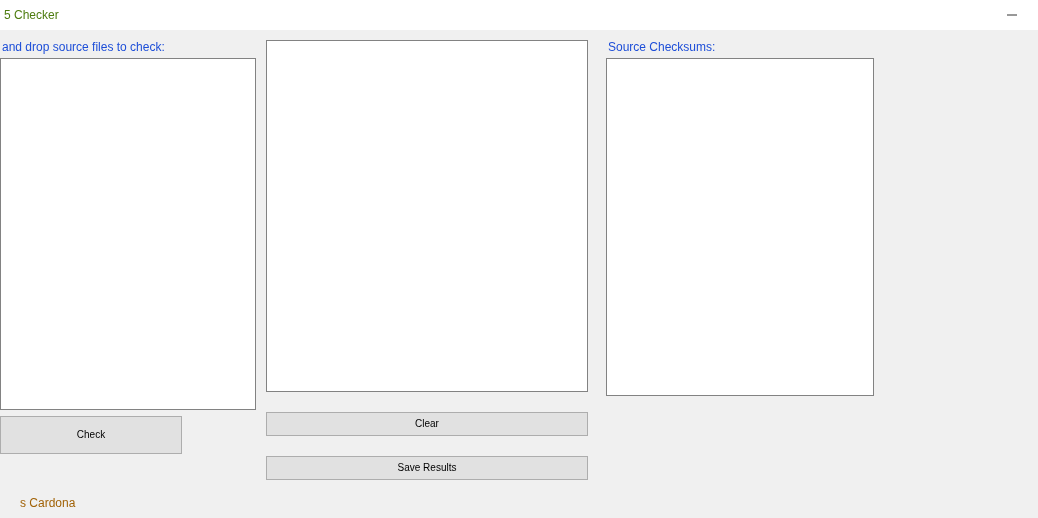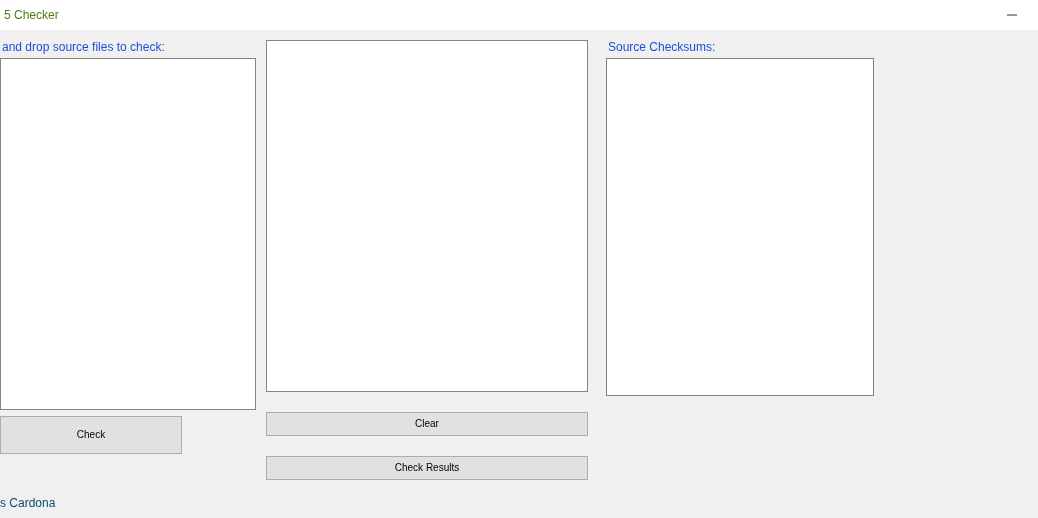--- a/index.html
+++ b/index.html
@@ -87,22 +87,22 @@
       color: #0000ee;
       text-decoration: underline;
       font-size: 12px;
       cursor: pointer;
     }
     .footer {
       position: absolute;
       left: 0;
       bottom: 8px;
       font-size: 12px;
-      color: #0c4a6e;
-      padding-left: 0;
+      color: #a16207;
+      padding-left: 20px;
     }
     
     .col1 { width: 256px; margin-left: 0; }
     .col1 .listbox { height: 352px; }
     .col1 .btn { margin-top: 6px; height: 38px; line-height: 36px; width: 182px; }
     
     .col2 { width: 322px; }
     .col2 .listbox { height: 352px; }
     .col2 .btn { margin-top: 20px; }
     
@@ -131,21 +131,21 @@
 
     <div class="col col1">
       <div class="col-label">and drop source files to check:</div>
       <div class="listbox"></div>
       <button class="btn">Check</button>
     </div>
 
     <div class="col col2">
       <div class="listbox"></div>
       <button class="btn">Clear</button>
-      <button class="btn">Check Results</button>
+      <button class="btn">Save Results</button>
     </div>
 
     <div class="col col3">
       <div class="col-label">Source Checksums:</div>
       <div class="listbox"></div>
     </div>
 
 
   </div>
 

